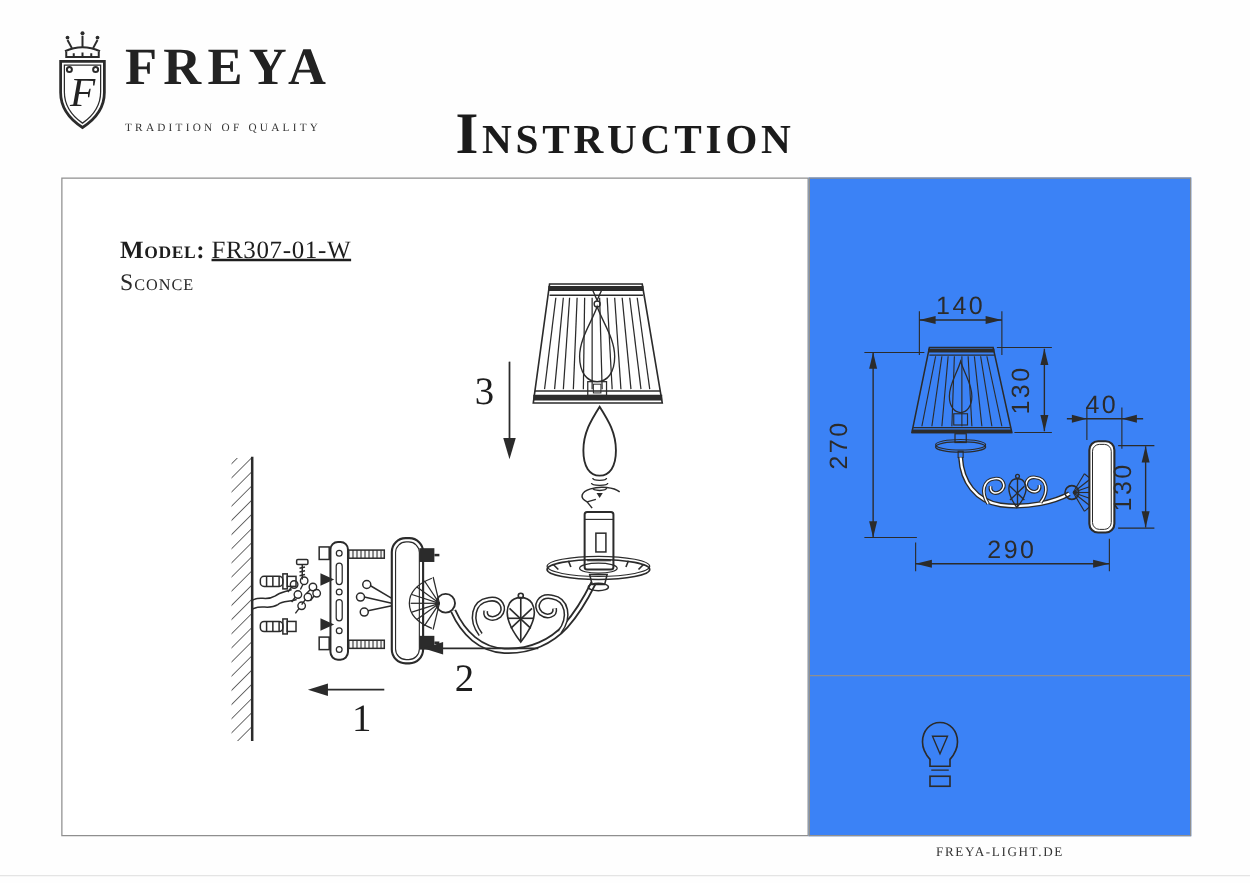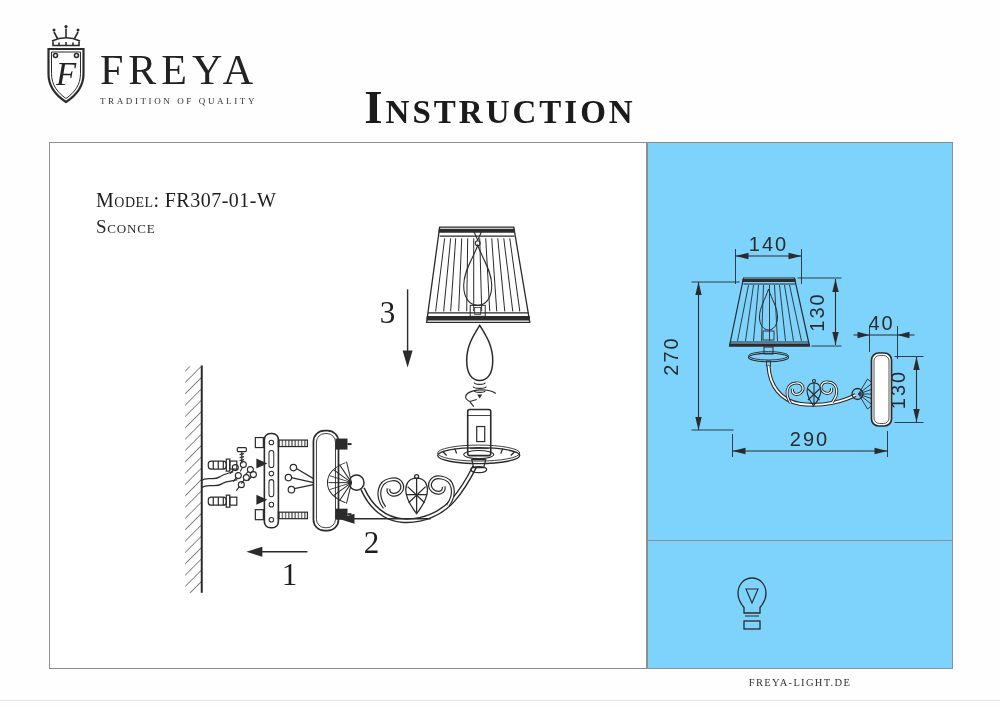--- a/index.html
+++ b/index.html
@@ -8,44 +8,44 @@
     background:#ffffff;color:#1d1d1d;
     font-family:"Liberation Serif","DejaVu Serif",serif;
   }
   .page{position:absolute;inset:0;background:#fefefe;}
   .page-edge{position:absolute;left:0;right:0;top:700px;height:1px;background:#e4e4e4;}
 
   
   .logo{position:absolute;left:45px;top:24px;display:flex;align-items:flex-start;}
   .logo-shield{display:block;}
   .logo-text{margin-left:13px;}
-  .brand{font-size:42px;font-weight:normal;letter-spacing:5px;line-height:1;margin-top:25px;color:#222;}
-  .tagline{font-size:9px;letter-spacing:2.6px;margin-top:5px;color:#333;}
+  .brand{font-size:42px;font-weight:bold;letter-spacing:5px;line-height:1;margin-top:9px;color:#222;}
+  .tagline{font-size:9px;letter-spacing:2.6px;margin-top:22px;color:#333;}
   .title{
     position:absolute;left:0;right:0;top:60px;text-align:center;
     font-size:47px;font-variant:small-caps;letter-spacing:3px;color:#1b1b1b;line-height:1;margin-top:24px;
   }
 
   
   .main-panel{
     position:absolute;left:49px;top:142px;width:598px;height:527px;
     border:1.6px solid #8f8f8f;box-sizing:border-box;background:#fff;
   }
   .right-panel{
     position:absolute;left:647px;top:142px;width:306px;height:527px;
-    border:1.6px solid #8f8f8f;box-sizing:border-box;background:#7dd3fc;
+    border:1.6px solid #8f8f8f;box-sizing:border-box;background:#3b82f6;
     display:flex;flex-direction:column;
   }
   .dim-section{height:397px;position:relative;}
   .spec-section{flex:1;border-top:1.5px solid #8f8f8f;position:relative;}
 
   .model-block{position:absolute;left:46px;top:44px;line-height:1.35;}
   .model-line{font-size:20px;}
-  .model-label{font-weight:normal;font-variant:small-caps;letter-spacing:.5px;}
-  .model-value{letter-spacing:.5px;}
+  .model-label{font-weight:bold;font-variant:small-caps;letter-spacing:.5px;}
+  .model-value{letter-spacing:.5px;text-decoration:underline;}
   .type-line{font-size:19px;font-variant:small-caps;letter-spacing:.8px;color:#2a2a2a;}
 
   .diagram-svg{position:absolute;inset:0;width:100%;height:100%;}
 
   .spec-bulb-icon{position:absolute;left:84px;top:34px;}
   .spec-text{position:absolute;left:131px;top:46px;font-size:22px;letter-spacing:1px;color:#2a2a2a;}
   .website{position:absolute;left:0;right:0;top:98px;text-align:center;
            font-size:10.5px;letter-spacing:1.3px;color:#333;margin-top:38px;}
 
   

